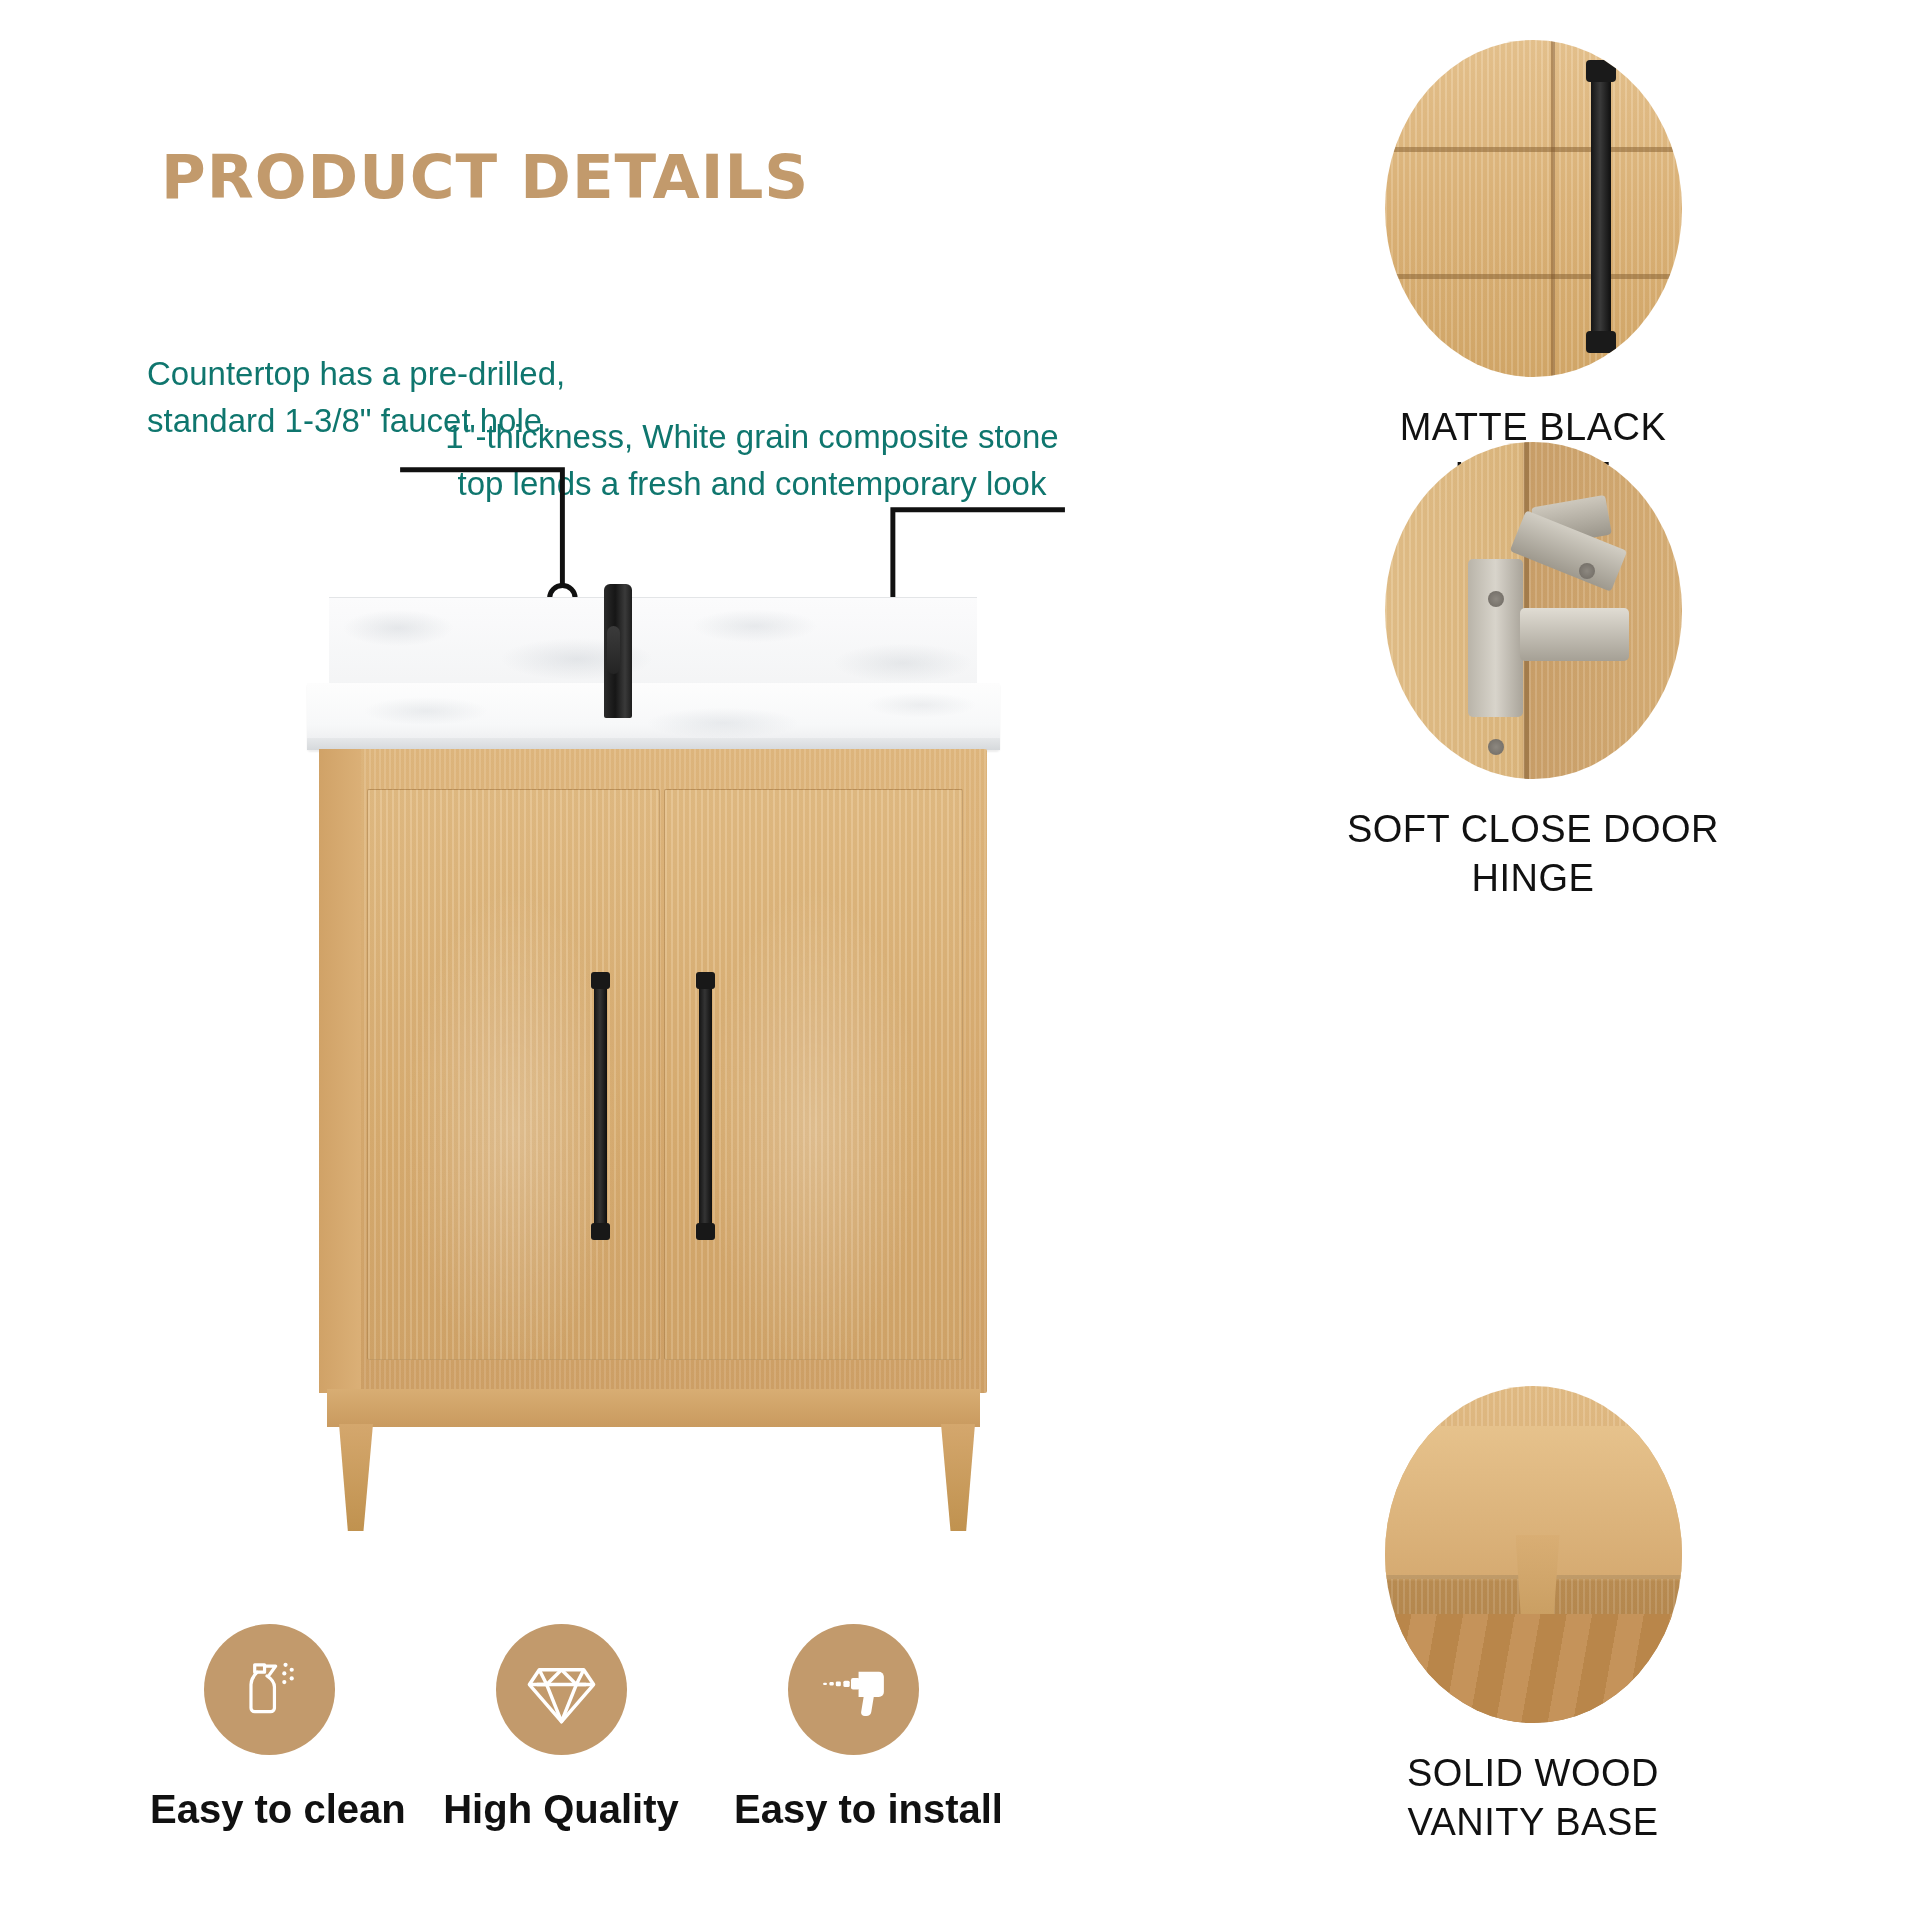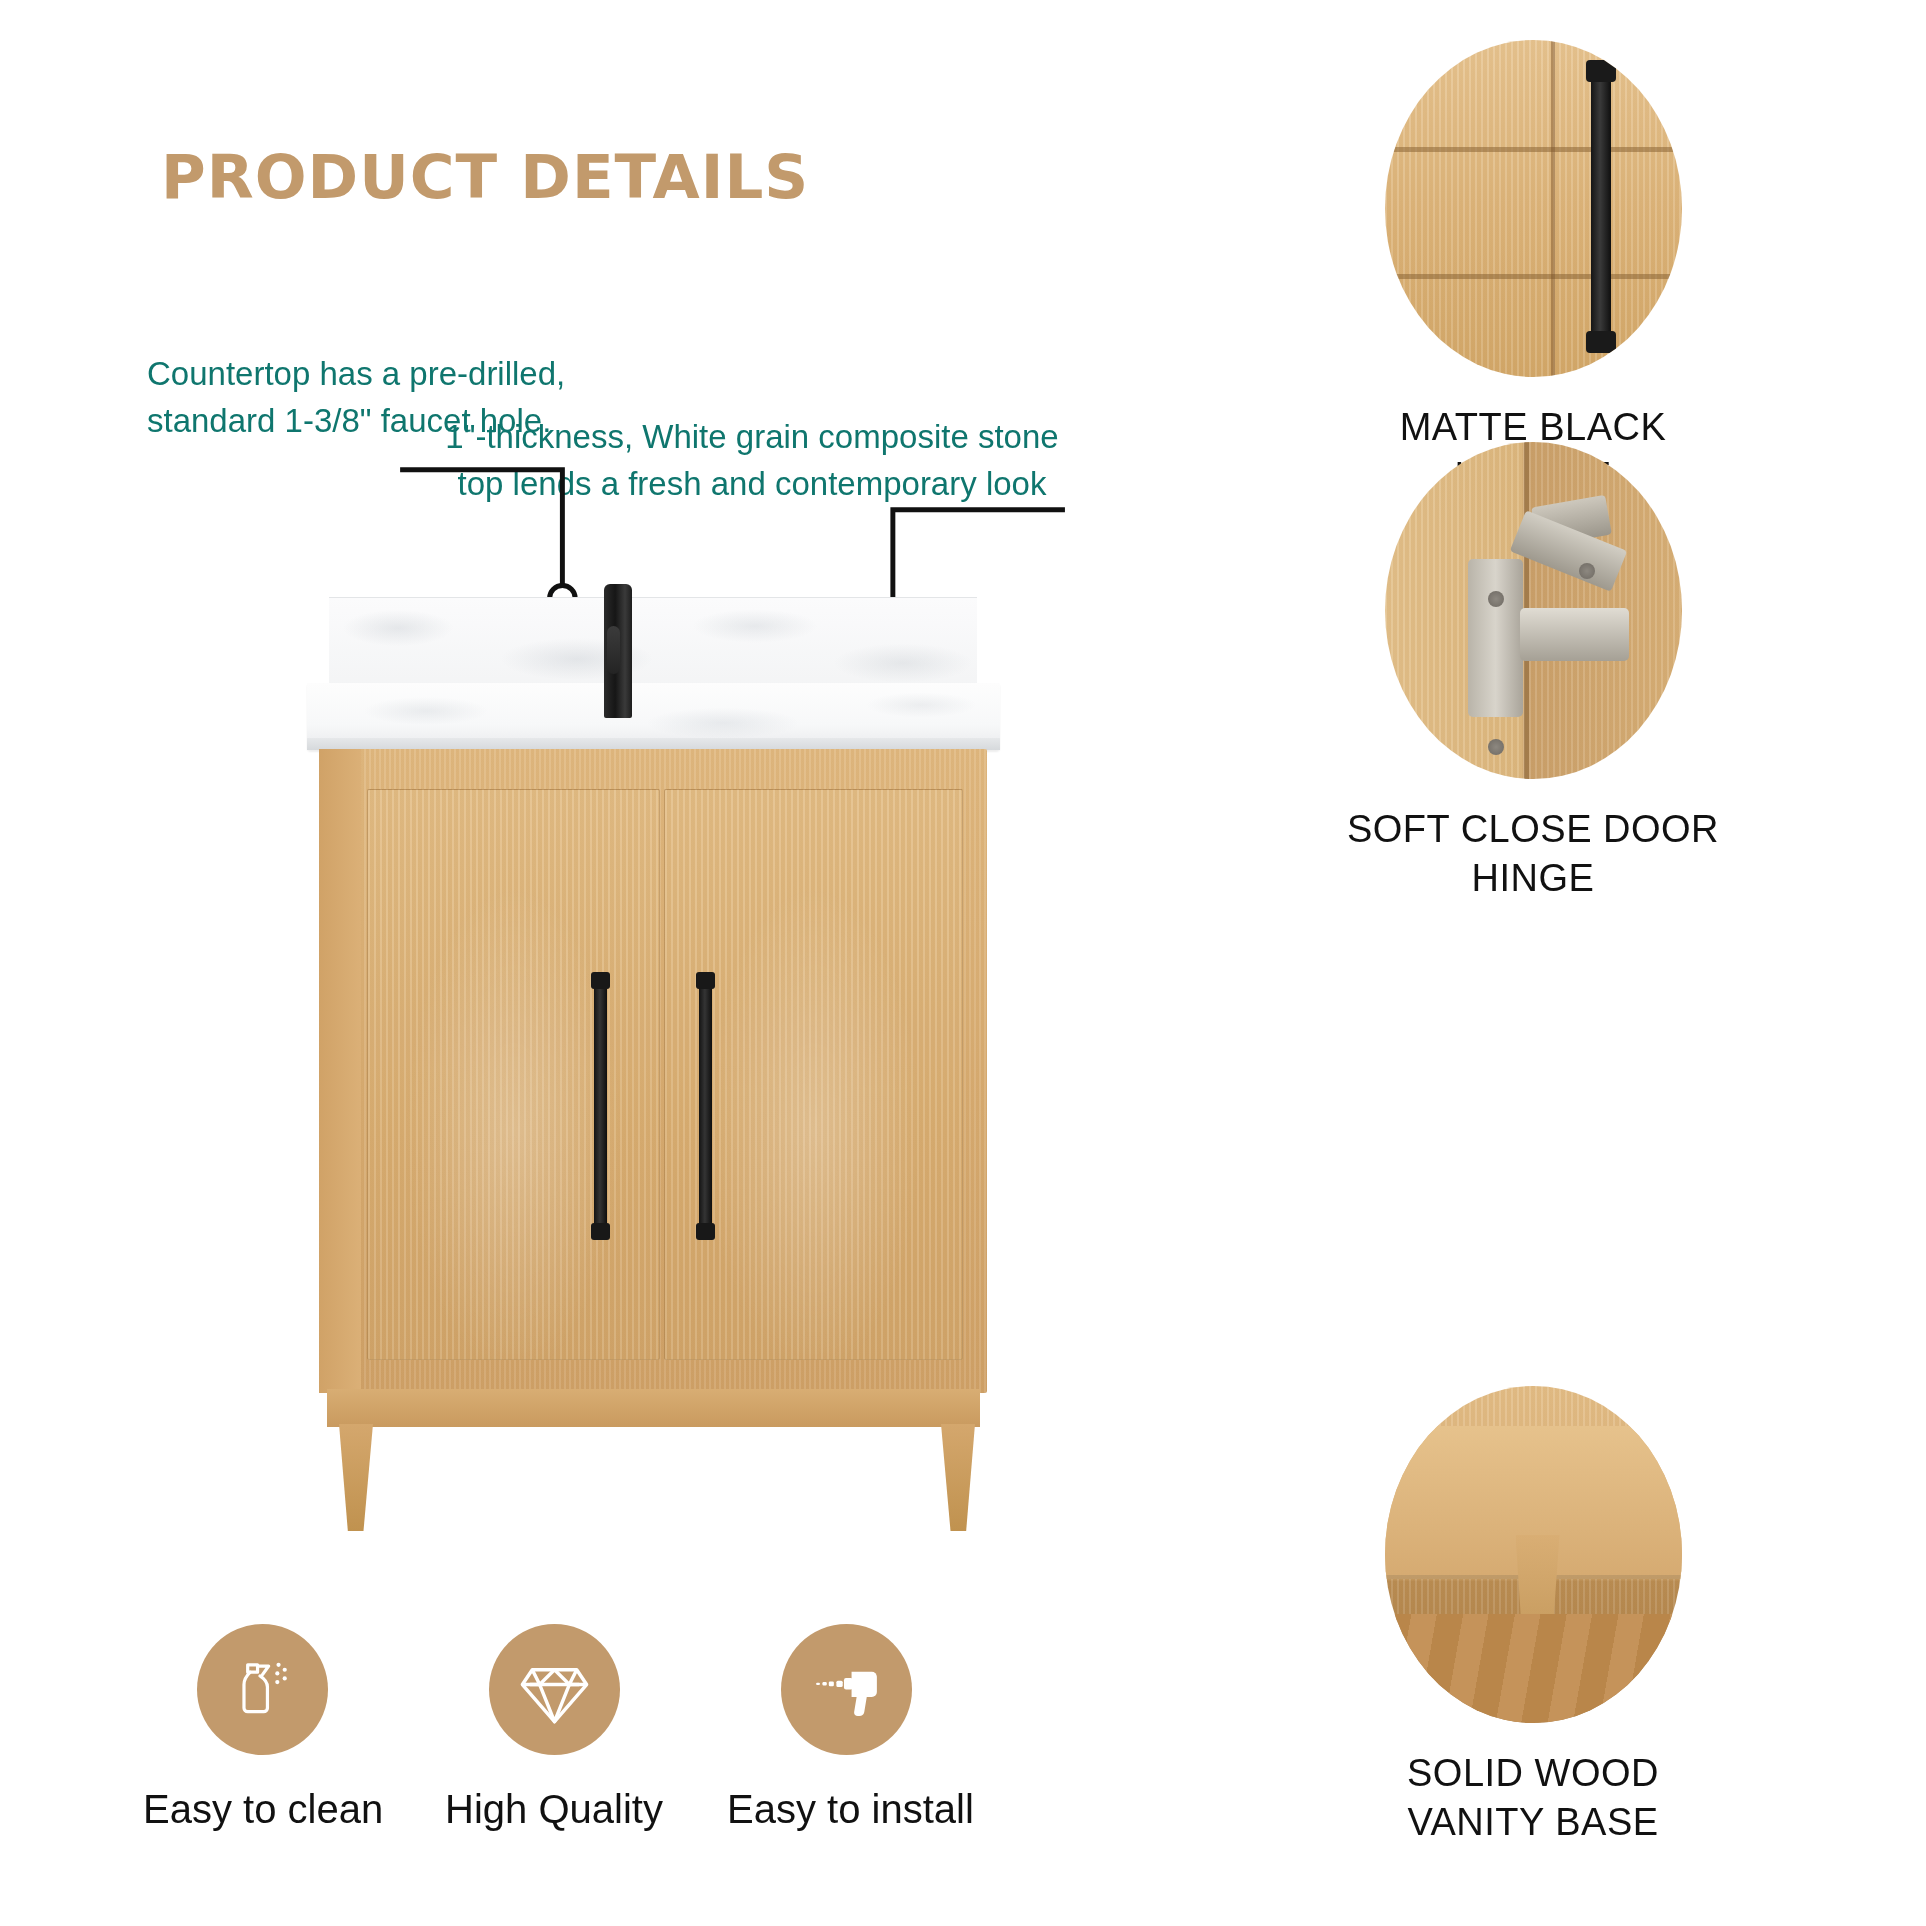--- a/index.html
+++ b/index.html
@@ -122,21 +122,21 @@
     background:linear-gradient(180deg,#d8ad73,#c99a5f);
   }
   .leg{
     position:absolute;top:845px;width:34px;height:107px;
     background:linear-gradient(180deg,#d4a76d,#c0924f);
   }
   .leg.l1{left:42px;clip-path:polygon(0 0,100% 0,72% 100%,26% 100%);}
   .leg.l2{left:644px;clip-path:polygon(0 0,100% 0,74% 100%,28% 100%);}
 
   
-  .badges{position:absolute;left:143px;top:1624px;width:871px;height:267px;}
+  .badges{position:absolute;left:150px;top:1624px;width:871px;height:267px;font-weight:bold;}
   .badge{position:absolute;width:238px;text-align:center;}
   .badge .circle{
     width:131px;height:131px;border-radius:50%;
     margin:0 auto;background:#c29a6c;
     display:flex;align-items:center;justify-content:center;
   }
   .badge .blabel{
     margin-top:32px;font-size:40px;color:#111;
     font-family:"Liberation Sans", sans-serif;white-space:nowrap;
   }

